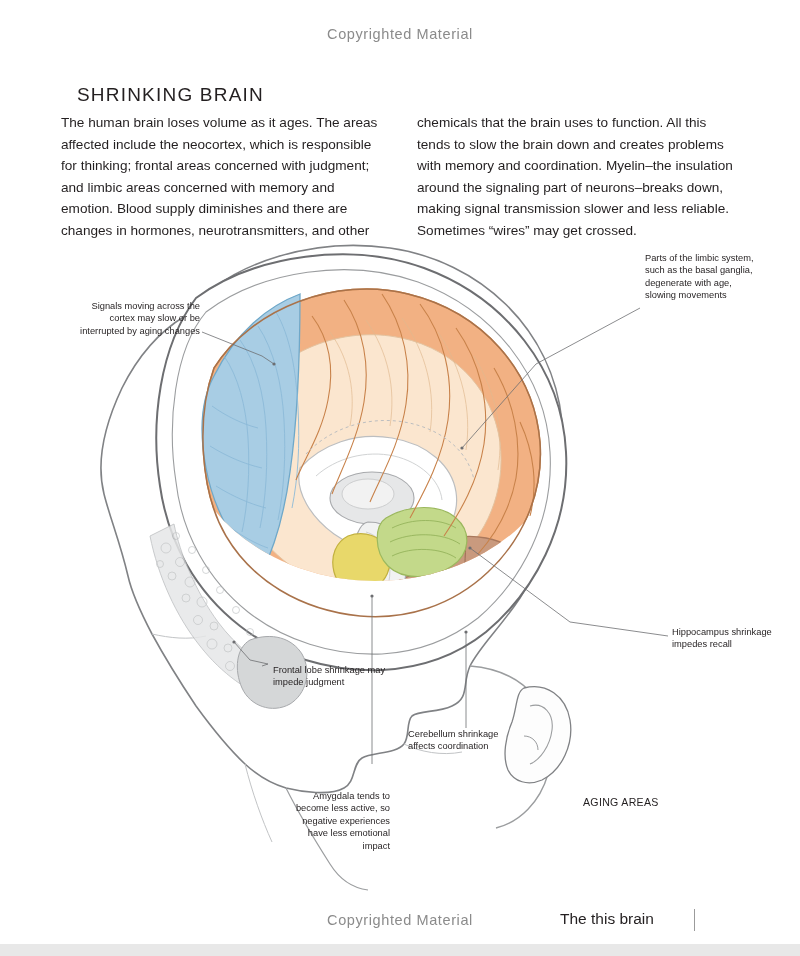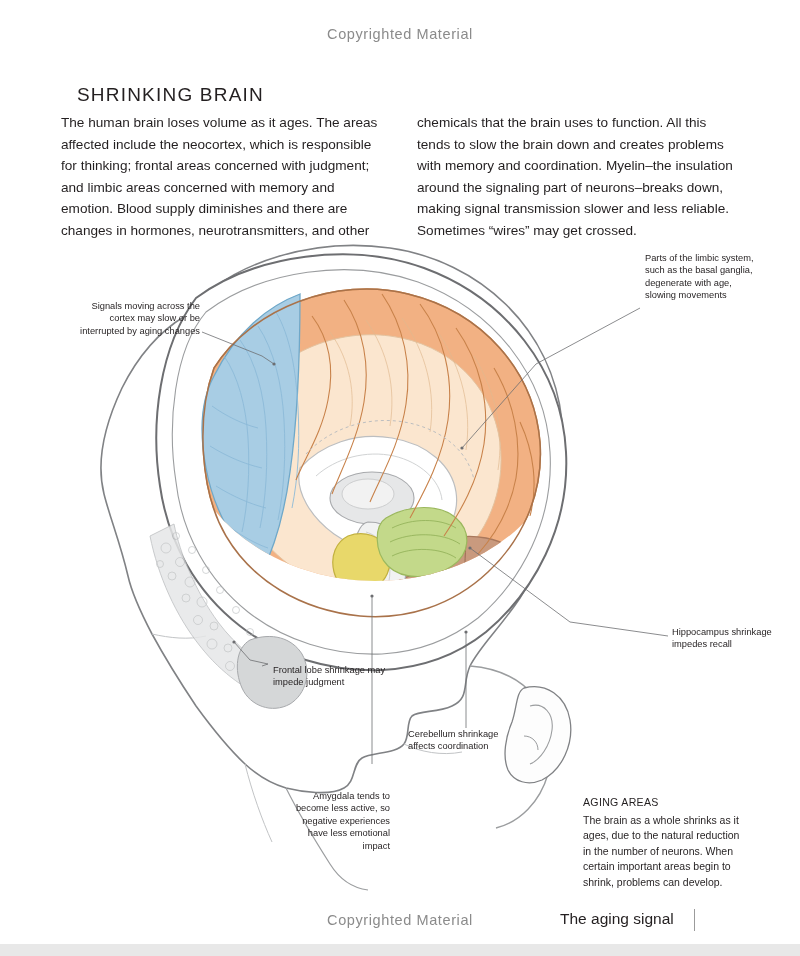--- a/index.html
+++ b/index.html
@@ -368,21 +368,20 @@
 
   <div class="callout right co-signals">Signals moving across the cortex may slow or be interrupted by aging changes</div>
   <div class="callout left co-limbic">Parts of the limbic system, such as the basal ganglia, degenerate with age, slowing movements</div>
   <div class="callout left co-frontal">Frontal lobe shrinkage may impede judgment</div>
   <div class="callout left co-hippo">Hippocampus shrinkage impedes recall</div>
   <div class="callout co-cerebellum">Cerebellum shrinkage affects coordination</div>
   <div class="callout right co-amygdala">Amygdala tends to become less active, so negative experiences have less emotional impact</div>
 
   <div class="aging-box">
     <div class="heading">AGING AREAS</div>
-    <div>The brain as a whole shrinks as it ages, due to the natural reduction in the number of neurons. When certain important areas begin to shrink, problems can develop.</div>
   </div>
 
   <div class="copyright-bottom">Copyrighted Material</div>
-  <div class="running-head">The aging signal</div>
+  <div class="running-head">The this brain</div>
   <div class="rule"></div>
   <div class="page-num">21</div>
   <div class="bottom-band"></div>
 </div>
 
 </body></html>

